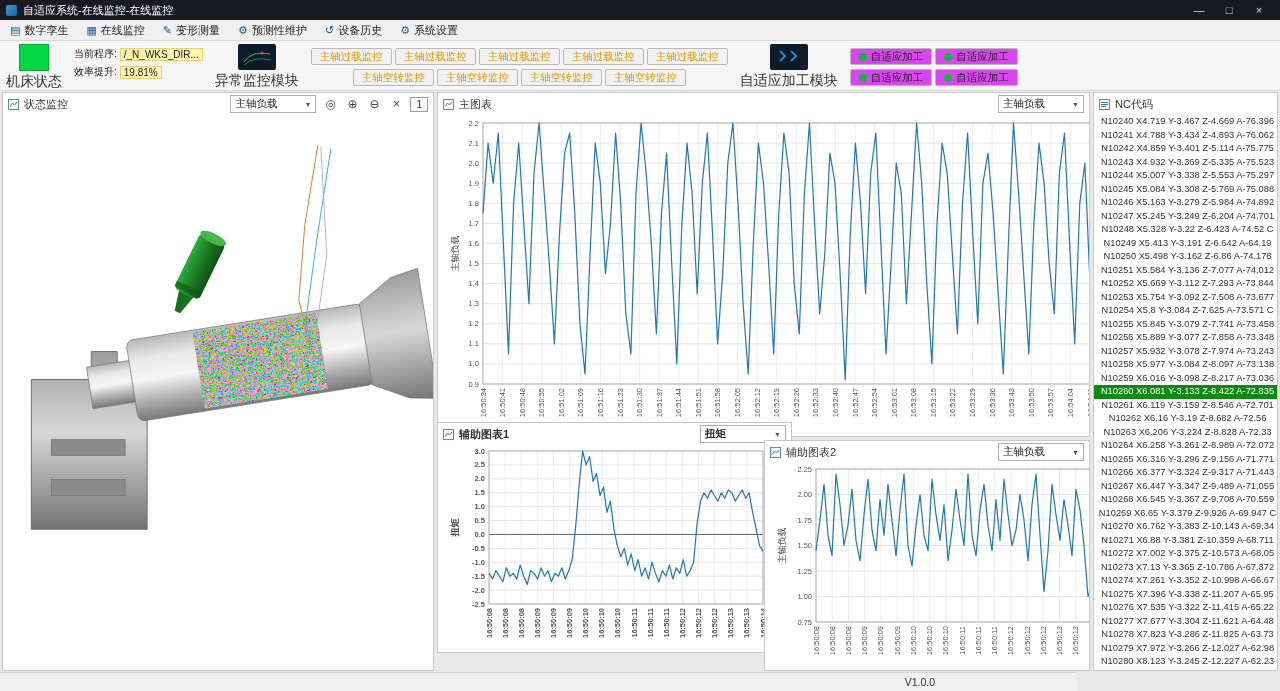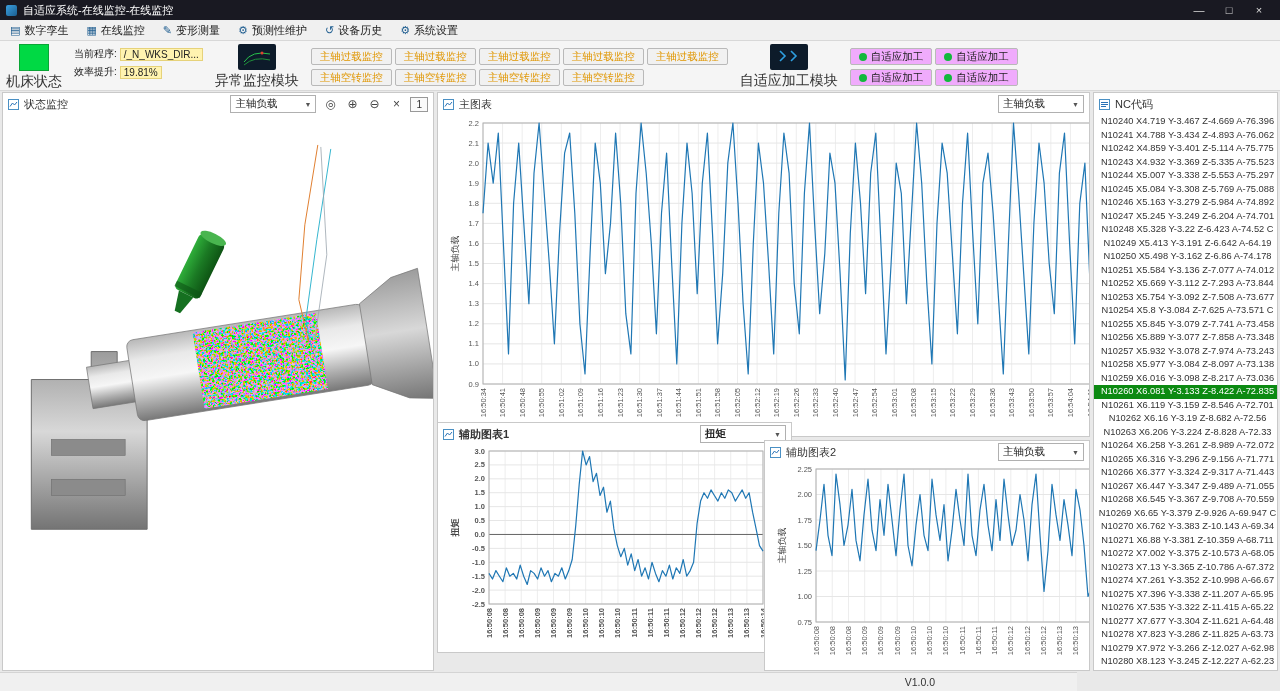--- a/index.html
+++ b/index.html
@@ -24,26 +24,26 @@
   .control-strip { height:50px; background:#f5f5f5; border-bottom:1px solid #d8d8d8;
     display:flex; align-items:flex-start; gap:12px; padding:3px 6px 0 6px; }
   .block { display:flex; flex-direction:column; align-items:center; }
   .status-square { width:30px; height:27px; background:#00d944; border:1px solid #0aa636; }
   .block-label { font-size:14px; color:#333; margin-top:2px; white-space:nowrap; }
   .prog-block { align-items:flex-start; gap:4px; padding-top:3px; }
   .prog-row { display:flex; align-items:center; gap:3px; font-size:10px; white-space:nowrap; }
   .hl-val { background:#fff3b0; border:1px solid #e6d27a; padding:0 3px; }
   .module-icon { width:38px; height:26px; background:#0d1b2a; border-radius:2px;
     display:flex; align-items:center; justify-content:center; }
-  .btn-grid { display:flex; flex-direction:column; gap:4px; padding-top:4px; }
+  .btn-grid { display:flex; flex-direction:column; gap:4px; padding-top:4px;align-items:center; }
   .btn-row { display:flex; gap:3px; }
   .mon-btn { font-size:10.5px; color:#e09600; background:#f1f1f1; border:1px solid #b9b9b9;
     border-radius:2px; padding:1px 8px; height:17px; line-height:13px; white-space:nowrap; cursor:default; }
   .adp-btn { display:flex; align-items:center; gap:4px; font-size:10.5px; color:#222;
-    background:#f0abfc; border:1px solid #b9b9b9; border-radius:2px; padding:1px 8px;
+    background:#d946ef; border:1px solid #b9b9b9; border-radius:2px; padding:1px 8px;
     height:17px; white-space:nowrap; cursor:default; }
   .adp-dot { width:8px; height:8px; border-radius:50%; background:#12b83c; }
 
   
   .main { position:absolute; top:91px; left:0; width:1280px; height:581px; }
   .panel { position:absolute; background:#fff; border:1px solid #c9c9c9; overflow:hidden; }
   .panel-header { height:22px; display:flex; align-items:center; gap:5px; padding:0 5px;
     font-size:11px; color:#333; }
   #left-panel  { left:2px;    top:1px;   width:432px; height:579px; }
   #main-chart-panel { left:437px; top:1px; width:653px; height:345px; }

